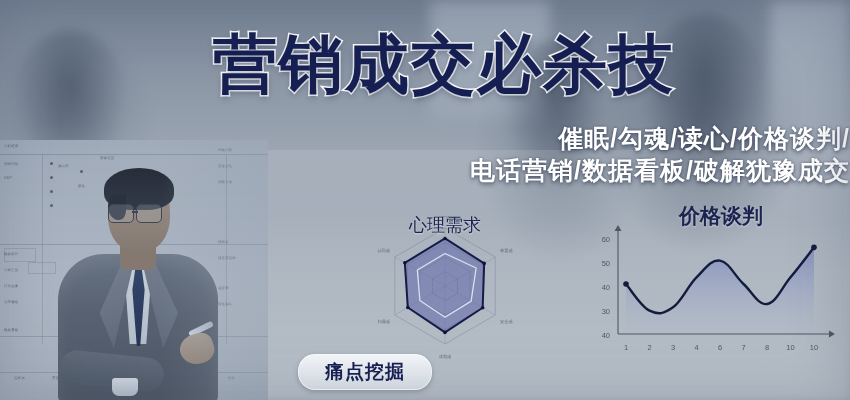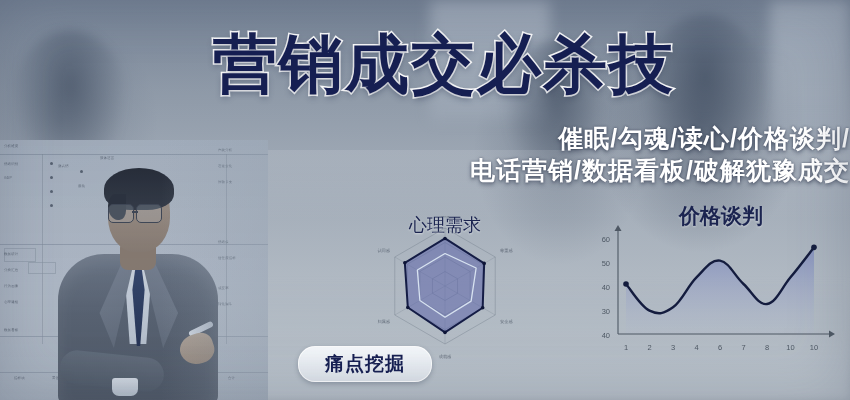--- a/index.html
+++ b/index.html
@@ -196,21 +196,21 @@
     position:absolute;left:16px;right:0;top:2px;text-align:center;
     font-size:21px;font-weight:bold;color:#1b2450;
     text-shadow:0 1px 2px rgba(255,255,255,.45);
   }
   .line-svg{position:absolute;left:0;top:22px;}
   .ax-txt{font-size:7.5px;fill:#4e5864;font-family:"Liberation Sans",sans-serif;}
 
   
   .pill-row{position:absolute;left:298px;top:346px;width:276px;height:34px;}
   .pill{
-    position:absolute;top:0;height:34px;border-radius:17px;
+    position:absolute;top:8px;height:34px;border-radius:17px;
     background:linear-gradient(180deg,#f4f7fa,#dde3ea);
     border:1px solid rgba(255,255,255,.85);
     box-shadow:0 2px 5px rgba(40,52,72,.28);
     display:flex;align-items:center;justify-content:center;
     font-size:19px;font-weight:bold;color:#161f52;letter-spacing:1px;
   }
   .pill-1{left:0;width:132px;}
   .pill-2{left:154px;width:122px;}
 
   .vignette{

